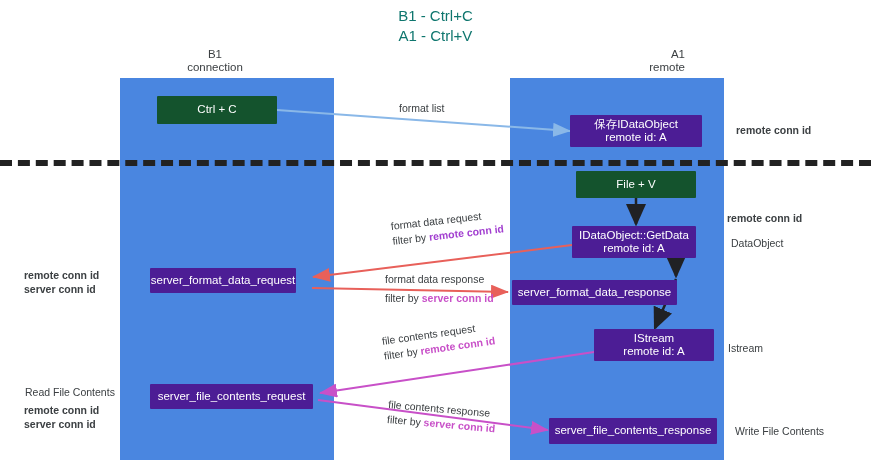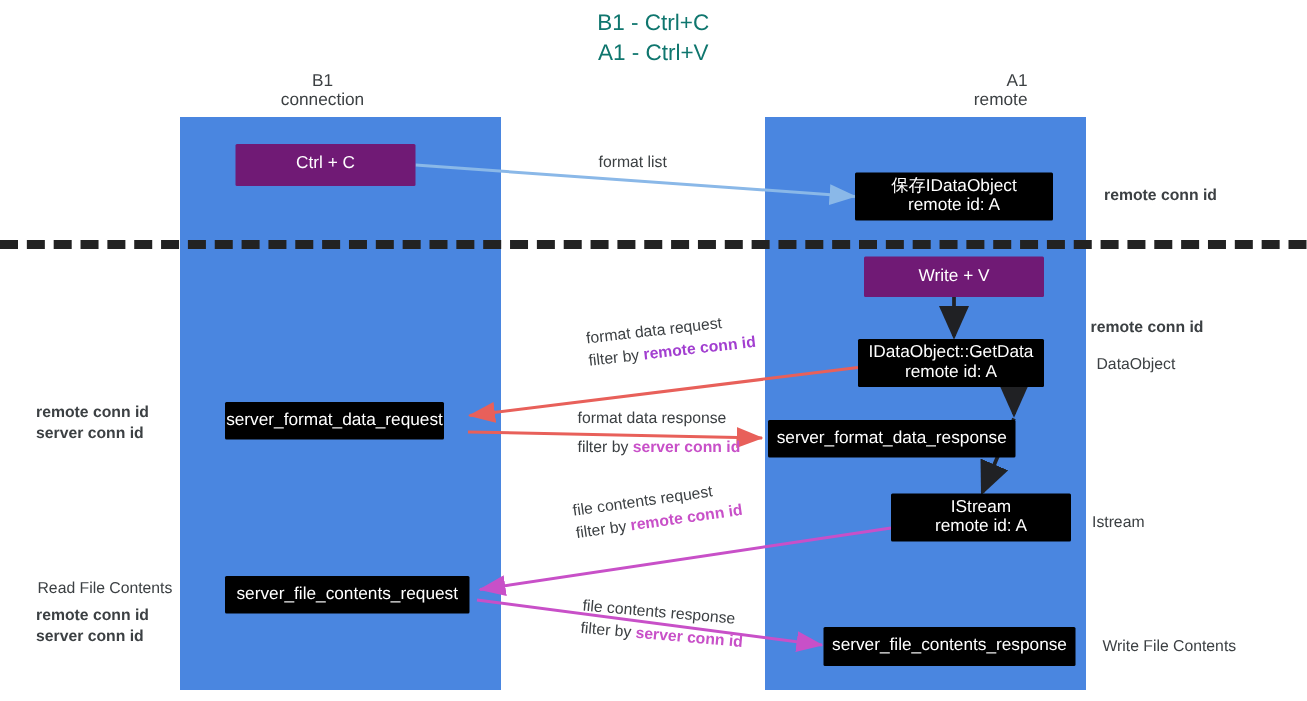--- a/index.html
+++ b/index.html
@@ -38,22 +38,22 @@
     display:flex;
     flex-direction:column;
     align-items:center;
     justify-content:center;
     text-align:center;
     color:#ffffff;
     font-size:11.5px;
     line-height:13.5px;
     border-radius:1px;
   }
-  .node.green{background:#701a75;}
-  .node.orange{background:#000000;}
+  .node.green{background:#14532d;}
+  .node.orange{background:#4c1d95;}
   .node .l2{font-size:11.5px;}
   .edgelabel{
     position:absolute;
     font-size:10.5px;
     line-height:15px;
     color:#3c4043;
     white-space:nowrap;
   }
   .edgelabel.rot{transform-origin:left top;}
   .c-purple{color:#a23fd0;font-weight:bold;}
@@ -135,21 +135,21 @@
   <div class="node green" style="left:157px;top:96px;width:120px;height:28px;">
     <div>Ctrl + C</div>
   </div>
 
   <div class="node orange" style="left:570px;top:115px;width:132px;height:32px;">
     <div>保存IDataObject</div>
     <div class="l2">remote id: A</div>
   </div>
 
   <div class="node green" style="left:576px;top:171px;width:120px;height:27px;">
-    <div>Write + V</div>
+    <div>File + V</div>
   </div>
 
   <div class="node orange" style="left:572px;top:226px;width:124px;height:32px;">
     <div>IDataObject::GetData</div>
     <div class="l2">remote id: A</div>
   </div>
 
   <div class="node orange" style="left:150px;top:268px;width:146px;height:25px;">
     <div>server_format_data_request</div>
   </div>

